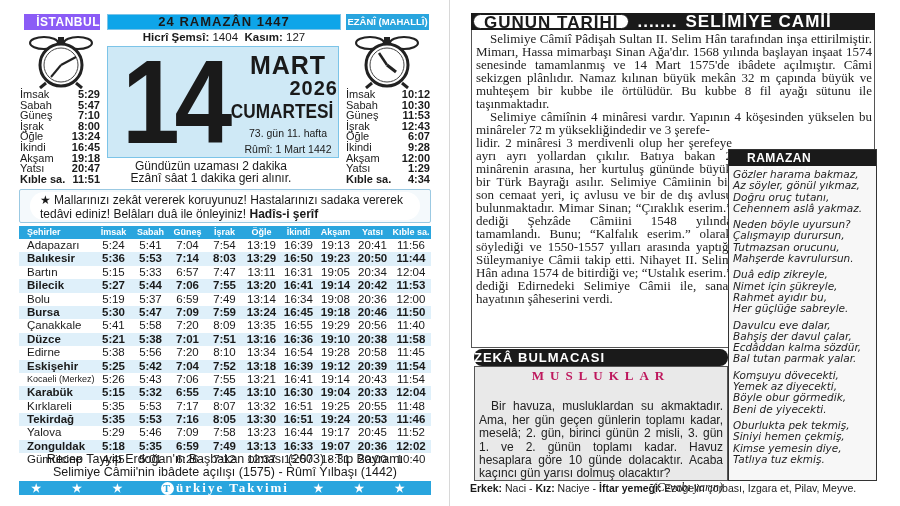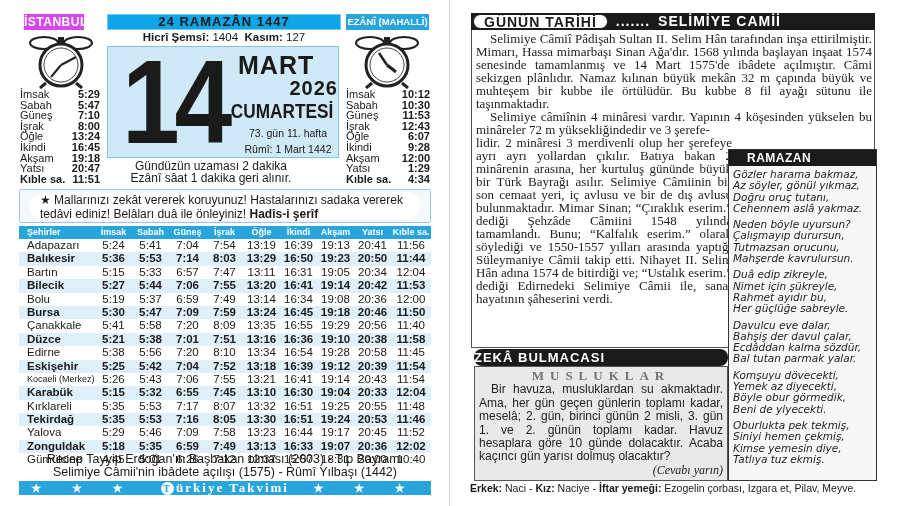--- a/index.html
+++ b/index.html
@@ -3,33 +3,33 @@
 <meta charset="utf-8">
 <style>
 *{box-sizing:border-box;margin:0;padding:0}
 html,body{width:900px;height:506px;background:#fff;overflow:hidden;font-family:"Liberation Sans",sans-serif;color:#1a1a1a}
 .spread{position:relative;width:900px;height:506px;background:#fff}
 .page{position:absolute;top:0;height:506px;background:#fff}
 .left{left:0;width:450px;border-right:1px solid #d8d8d8}
 .right{left:451px;width:449px}
 
 
-.hdr-city{position:absolute;left:24px;top:14px;width:60px;height:16px;background:#d946ef;color:#fff;font-weight:bold;font-size:12px;text-align:right;line-height:16px;letter-spacing:0.5px}
+.hdr-city{position:absolute;left:24px;top:14px;width:76px;height:16px;background:#8b5cf6;color:#fff;font-weight:bold;font-size:12px;text-align:right;line-height:16px;letter-spacing:0.5px}
 .hdr-hijri{position:absolute;left:107px;top:14px;width:234px;height:16px;background:#0ea5e9;border:1px solid #7cc4e8;font-weight:bold;font-size:13px;text-align:center;line-height:14px;letter-spacing:1px}
 .hdr-ezani{position:absolute;left:346px;top:14px;width:83px;height:16px;background:#29a5de;color:#fff;font-weight:bold;font-size:9.5px;text-align:center;line-height:16px;font-family:"Liberation Sans Narrow","Liberation Sans",sans-serif}
 .hdr-sub{position:absolute;left:107px;top:31px;width:234px;text-align:center;font-size:11.5px}
 .hdr-sub b{font-weight:bold}
 
 .clock{position:absolute;width:70px;height:56px}
 .clock-l{left:26px;top:33px}
 .clock-r{left:352px;top:33px}
 
 .datebox{position:absolute;left:107px;top:46px;width:232px;height:112px;background:#cfe9f6;border:1px solid #7cc4e8}
 .bigday{position:absolute;left:14px;top:-10px;font-size:118px;font-weight:bold;letter-spacing:-6px;line-height:130px;transform:scaleX(0.88);transform-origin:left;font-family:"Liberation Sans Narrow","Liberation Sans",sans-serif}
-.month{position:absolute;left:130px;top:4px;width:100px;text-align:left;font-size:25px;font-weight:bold;letter-spacing:1px}
+.month{position:absolute;left:130px;top:4px;width:100px;text-align:center;font-size:25px;font-weight:bold;letter-spacing:1px}
 .year{position:absolute;left:130px;top:30px;width:100px;text-align:right;font-size:20px;font-weight:bold;letter-spacing:1px}
 .weekday{position:absolute;left:112px;top:52px;width:120px;text-align:center;font-size:21px;font-weight:bold;transform:scaleX(0.82);transform-origin:center;letter-spacing:0px}
 .dayinfo{position:absolute;left:130px;top:80px;width:100px;text-align:center;font-size:10.5px}
 .rumi{position:absolute;left:130px;top:96px;width:100px;text-align:center;font-size:10.5px}
 
 .times{position:absolute;font-size:11px;line-height:10.6px}
 .times-l{left:20px;top:89px;width:80px}
 .times-r{left:346px;top:89px;width:84px}
 .times .row{display:flex;justify-content:space-between}
 .times .row .v{font-weight:bold}
@@ -50,36 +50,36 @@
 .c-t:last-child{width:40px}
 .trow .c-city.small{font-size:9px}
 
 .foot-notes{position:absolute;left:19px;top:453px;width:412px;text-align:center;font-size:12.5px;line-height:13px}
 .foot-bar{position:absolute;left:19px;top:481px;width:412px;height:14px;background:#29a5de;color:#fff;font-size:13px;font-weight:bold;display:flex;justify-content:space-around;align-items:center;line-height:14px;font-family:"Liberation Serif",serif}
 .foot-bar .stars{letter-spacing:14px;font-size:11px}
 .foot-bar .brand{letter-spacing:2px}
 .logo-t{display:inline-block;width:13px;height:13px;border-radius:50%;background:#fff;color:#29a5de;font-size:10px;line-height:13px;text-align:center;margin-right:2px;vertical-align:middle}
 
 
-.r-head{position:absolute;left:20px;top:13px;width:404px;height:17px;background:#1a1a1a;color:#fff;font-weight:bold;font-size:14px;line-height:17px;display:flex;align-items:center}
+.r-head{position:absolute;left:20px;top:13px;width:404px;height:17px;background:#1a1a1a;color:#fff;font-weight:bold;font-size:17px;line-height:17px;display:flex;align-items:center}
 .r-head .pill{background:#fff;color:#1a1a1a;border-radius:9px;padding:0 10px;height:15px;line-height:15px;margin-left:2px;letter-spacing:1px;border:1px solid #1a1a1a}
 .r-head .title{margin-left:8px;letter-spacing:1px}
 .article{position:absolute;left:20px;top:30px;width:404px;height:318px;border:1px solid #555;border-top:none;font-family:"Liberation Serif",serif;font-size:13px;line-height:13px;padding:2px 4px;text-align:justify;color:#222}
 .article p{text-indent:14px}
 .a-full{width:396px}
 .a-narrow{width:256px}
 
 .mani{position:absolute;left:728px;top:149px;width:149px;height:332px;border:1px solid #333;background:#f7f7f7}
 .mani-title{background:#1a1a1a;color:#fff;font-weight:bold;font-size:12px;height:16px;line-height:16px;padding-left:18px;letter-spacing:0.5px}
 .mani-body{padding:3px 4px;font-family:"DejaVu Sans",sans-serif;font-style:italic;font-size:10.5px;line-height:11.3px;color:#222}
 .mani-body .st{margin-bottom:5px}
 
 .zeka-head{position:absolute;left:474px;top:349px;width:254px;height:17px;background:#1a1a1a;color:#fff;font-weight:bold;font-size:13px;text-align:left;line-height:17px;border-radius:8px;letter-spacing:1px}
 .zeka{position:absolute;left:474px;top:366px;width:254px;height:115px;border:1px solid #555;background:#e9e9e9;font-family:"Liberation Sans",sans-serif;font-size:12px;line-height:13.4px;padding:2px 4px;text-align:justify;color:#222}
-.zeka .ztitle{text-align:center;font-family:"Liberation Serif",serif;font-weight:bold;font-size:13px;letter-spacing:6px;color:#737373;margin-bottom:1px}
+.zeka .ztitle{text-align:center;font-family:"Liberation Serif",serif;font-weight:bold;font-size:13px;letter-spacing:6px;color:#be185d;margin-bottom:18px}
 .zeka p{text-indent:12px}
 .zeka .answer{float:right;font-family:"Liberation Serif",serif;font-style:italic}
 
 .erkek{position:absolute;left:470px;top:482px;width:420px;font-size:10.5px;white-space:nowrap}
 .erkek b{font-weight:bold}
 </style>
 </head>
 <body>
 
 <div class="spread">

